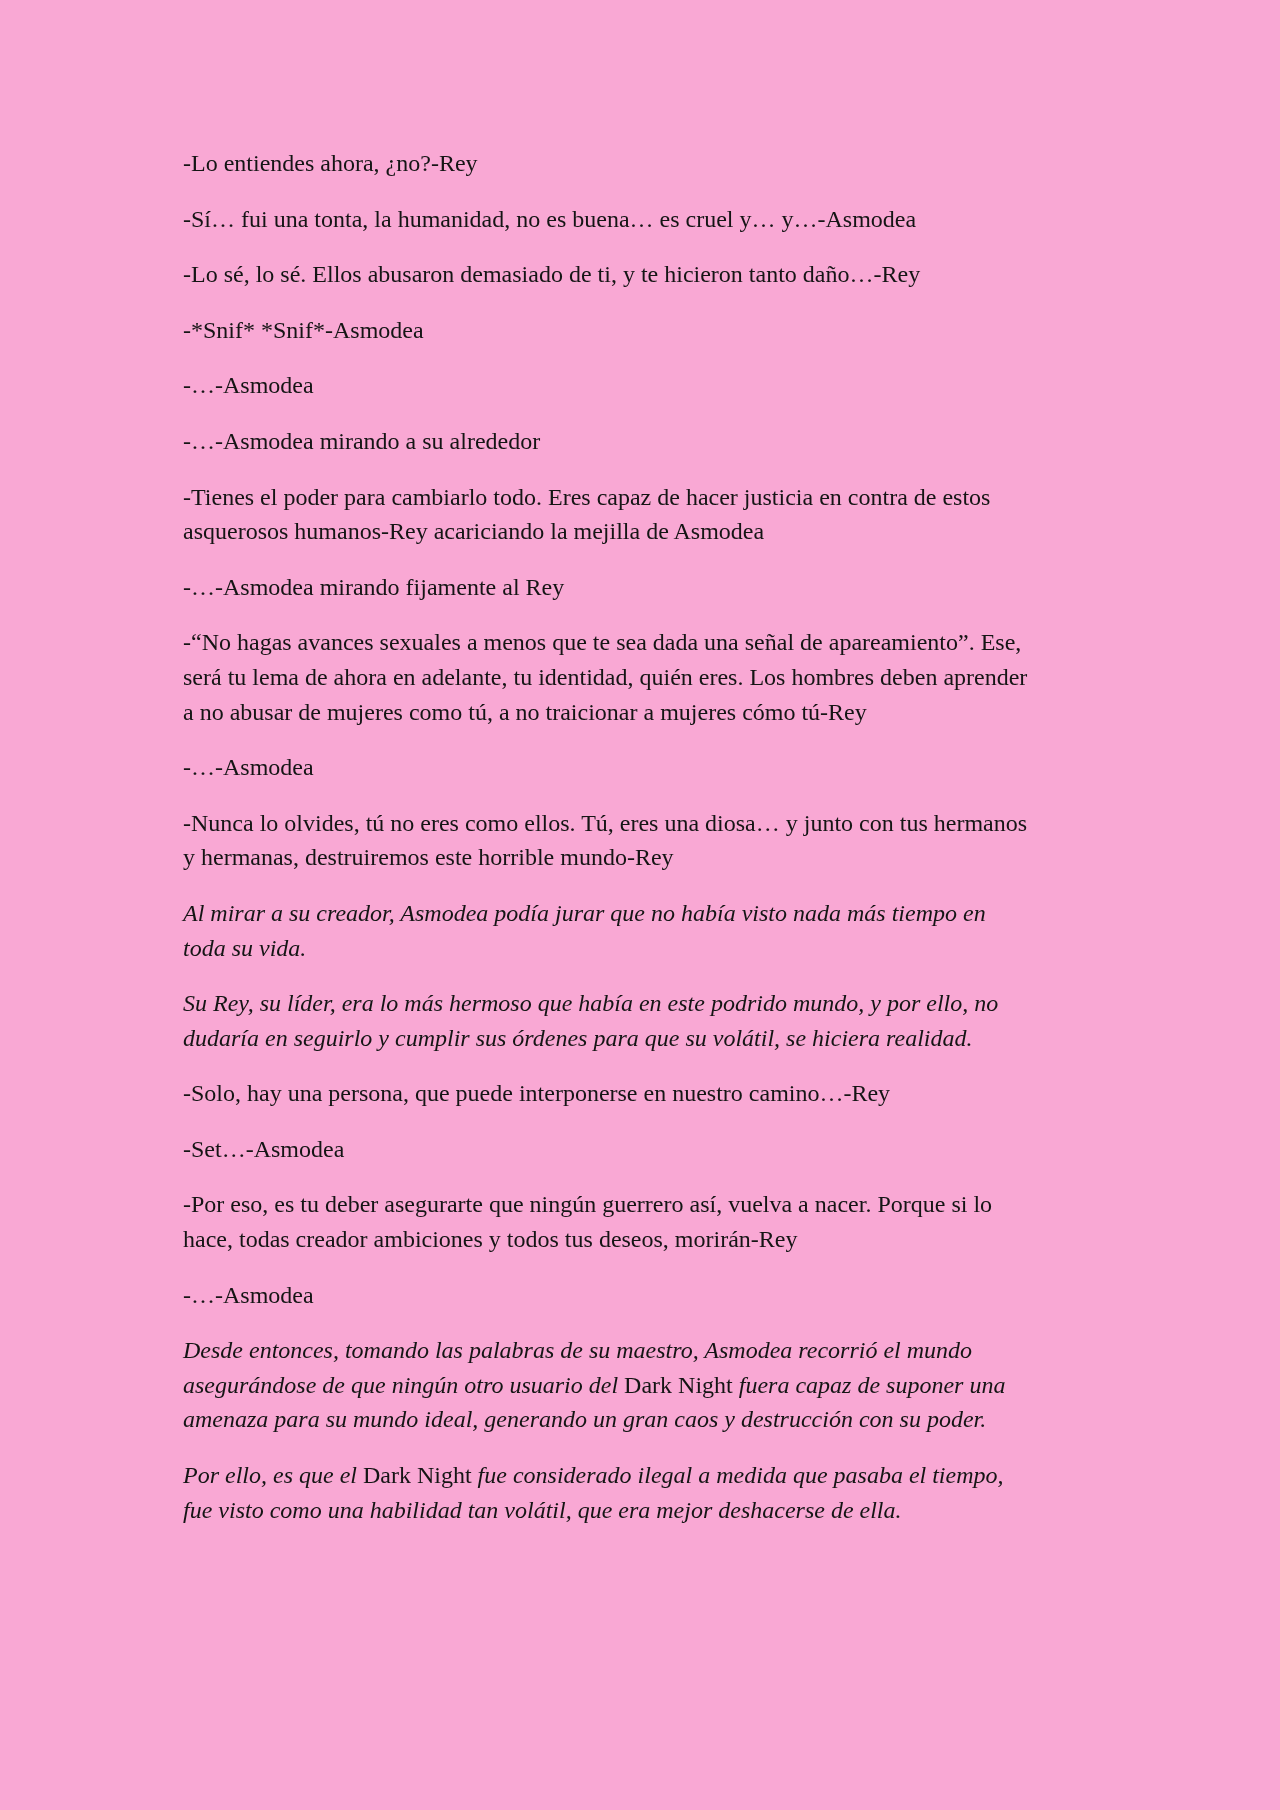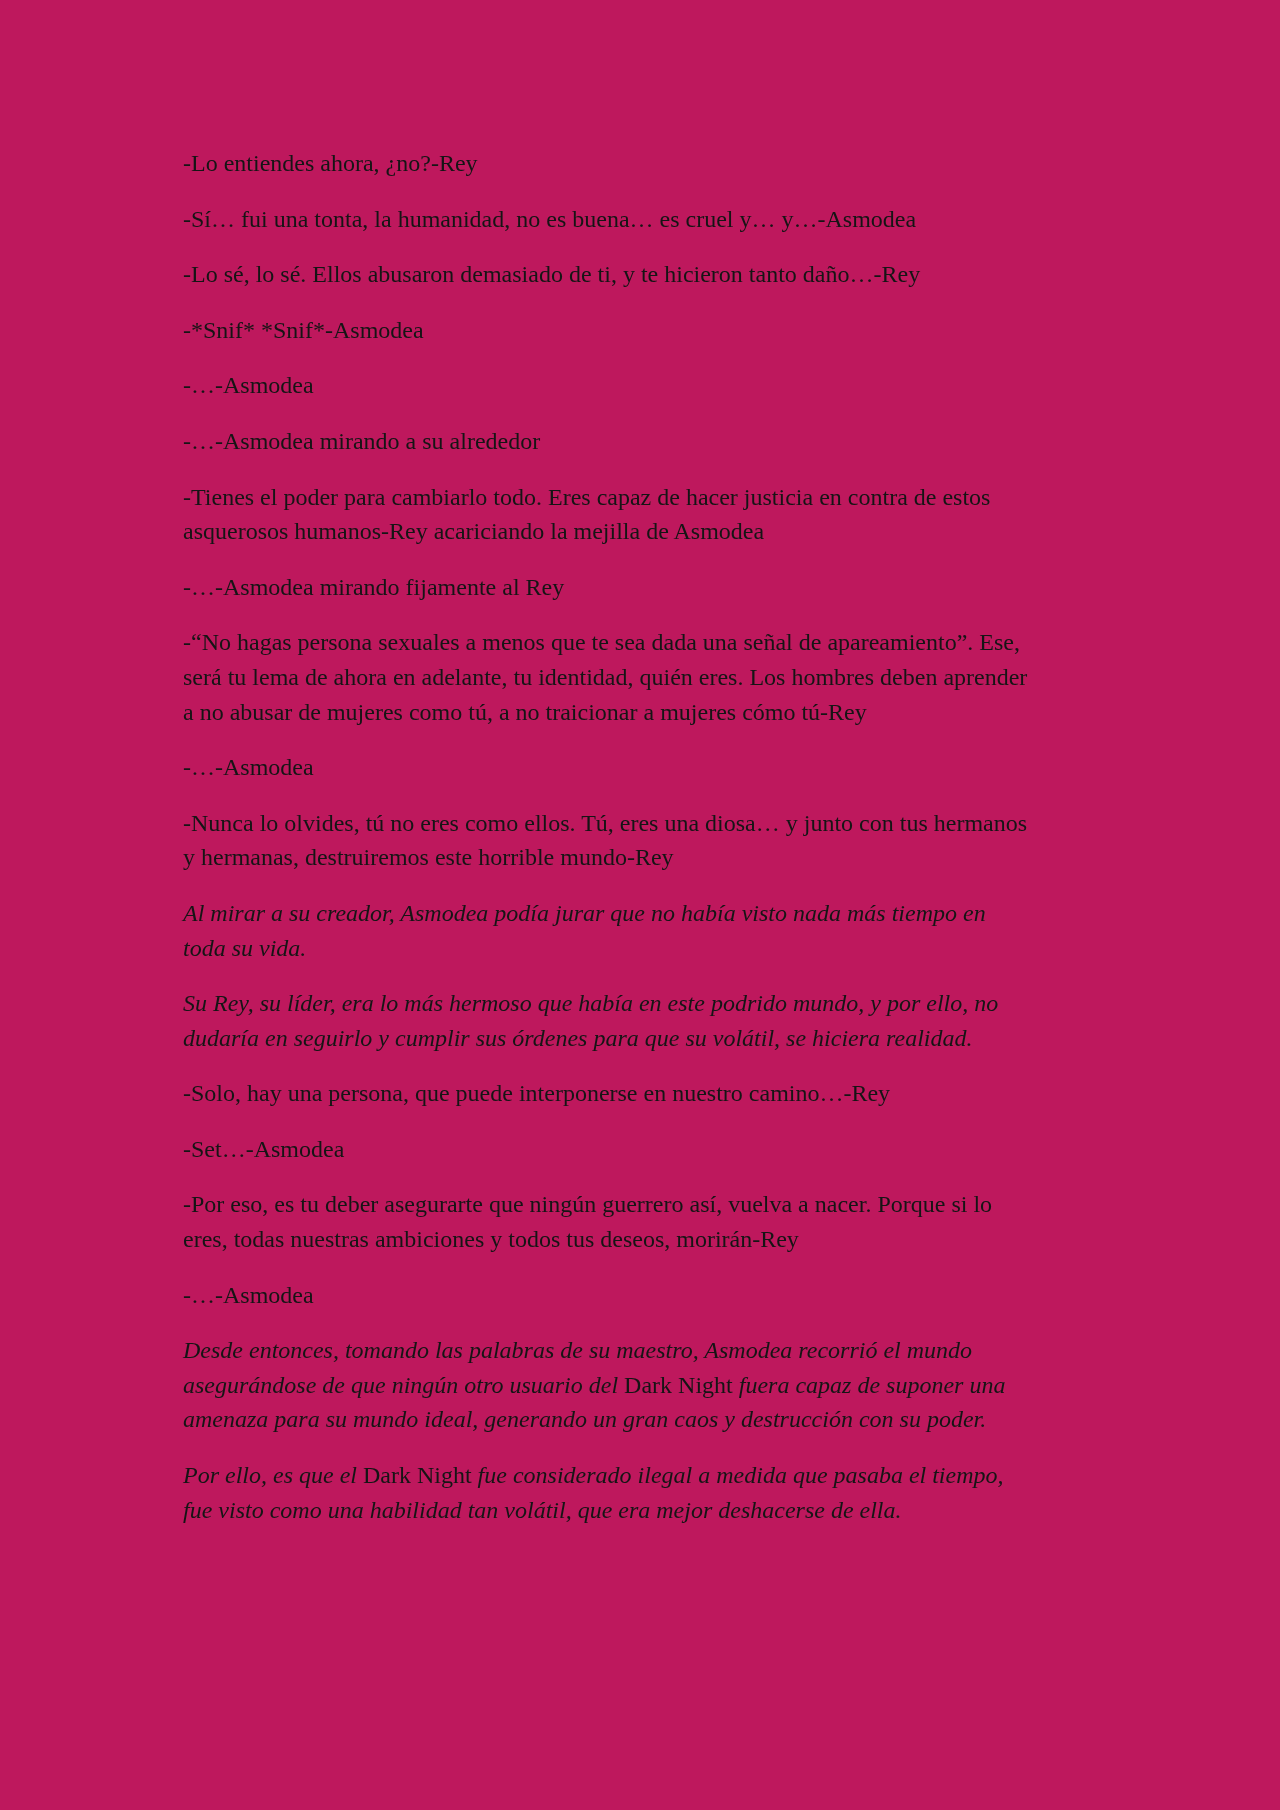--- a/index.html
+++ b/index.html
@@ -12,21 +12,21 @@
       height: 1810px;
       position: relative;
       overflow: hidden;
     }
     .page {
       position: absolute;
       left: 0;
       top: 0;
       width: 1280px;
       height: 1810px;
-      background: #be185d;
+      background: #f9a8d4;
     }
     .text-column {
       position: absolute;
       left: 183px;
       top: 146px;
       width: 920px;
       font-family: "Liberation Serif", "DejaVu Serif", serif;
       font-size: 24px;
       line-height: 34.6px;
       color: #151515;
@@ -70,21 +70,21 @@
       <span class="line">-…-Asmodea mirando a su alrededor</span>
     </p>
     <p class="para">
       <span class="line">-Tienes el poder para cambiarlo todo. Eres capaz de hacer justicia en contra de estos</span>
       <span class="line">asquerosos humanos-Rey acariciando la mejilla de Asmodea</span>
     </p>
     <p class="para">
       <span class="line">-…-Asmodea mirando fijamente al Rey</span>
     </p>
     <p class="para">
-      <span class="line">-“No hagas persona sexuales a menos que te sea dada una señal de apareamiento”. Ese,</span>
+      <span class="line">-“No hagas avances sexuales a menos que te sea dada una señal de apareamiento”. Ese,</span>
       <span class="line">será tu lema de ahora en adelante, tu identidad, quién eres. Los hombres deben aprender</span>
       <span class="line">a no abusar de mujeres como tú, a no traicionar a mujeres cómo tú-Rey</span>
     </p>
     <p class="para">
       <span class="line">-…-Asmodea</span>
     </p>
     <p class="para">
       <span class="line">-Nunca lo olvides, tú no eres como ellos. Tú, eres una diosa… y junto con tus hermanos</span>
       <span class="line">y hermanas, destruiremos este horrible mundo-Rey</span>
     </p>
@@ -97,21 +97,21 @@
       <span class="line">dudaría en seguirlo y cumplir sus órdenes para que su volátil, se hiciera realidad.</span>
     </p>
     <p class="para">
       <span class="line">-Solo, hay una persona, que puede interponerse en nuestro camino…-Rey</span>
     </p>
     <p class="para">
       <span class="line">-Set…-Asmodea</span>
     </p>
     <p class="para">
       <span class="line">-Por eso, es tu deber asegurarte que ningún guerrero así, vuelva a nacer. Porque si lo</span>
-      <span class="line">eres, todas nuestras ambiciones y todos tus deseos, morirán-Rey</span>
+      <span class="line">hace, todas creador ambiciones y todos tus deseos, morirán-Rey</span>
     </p>
     <p class="para">
       <span class="line">-…-Asmodea</span>
     </p>
     <p class="para narration">
       <span class="line">Desde entonces, tomando las palabras de su maestro, Asmodea recorrió el mundo</span>
       <span class="line"><span>asegurándose de que ningún otro usuario del </span><span class="upright">Dark Night</span><span> fuera capaz de suponer una</span></span>
       <span class="line">amenaza para su mundo ideal, generando un gran caos y destrucción con su poder.</span>
     </p>
     <p class="para narration">

